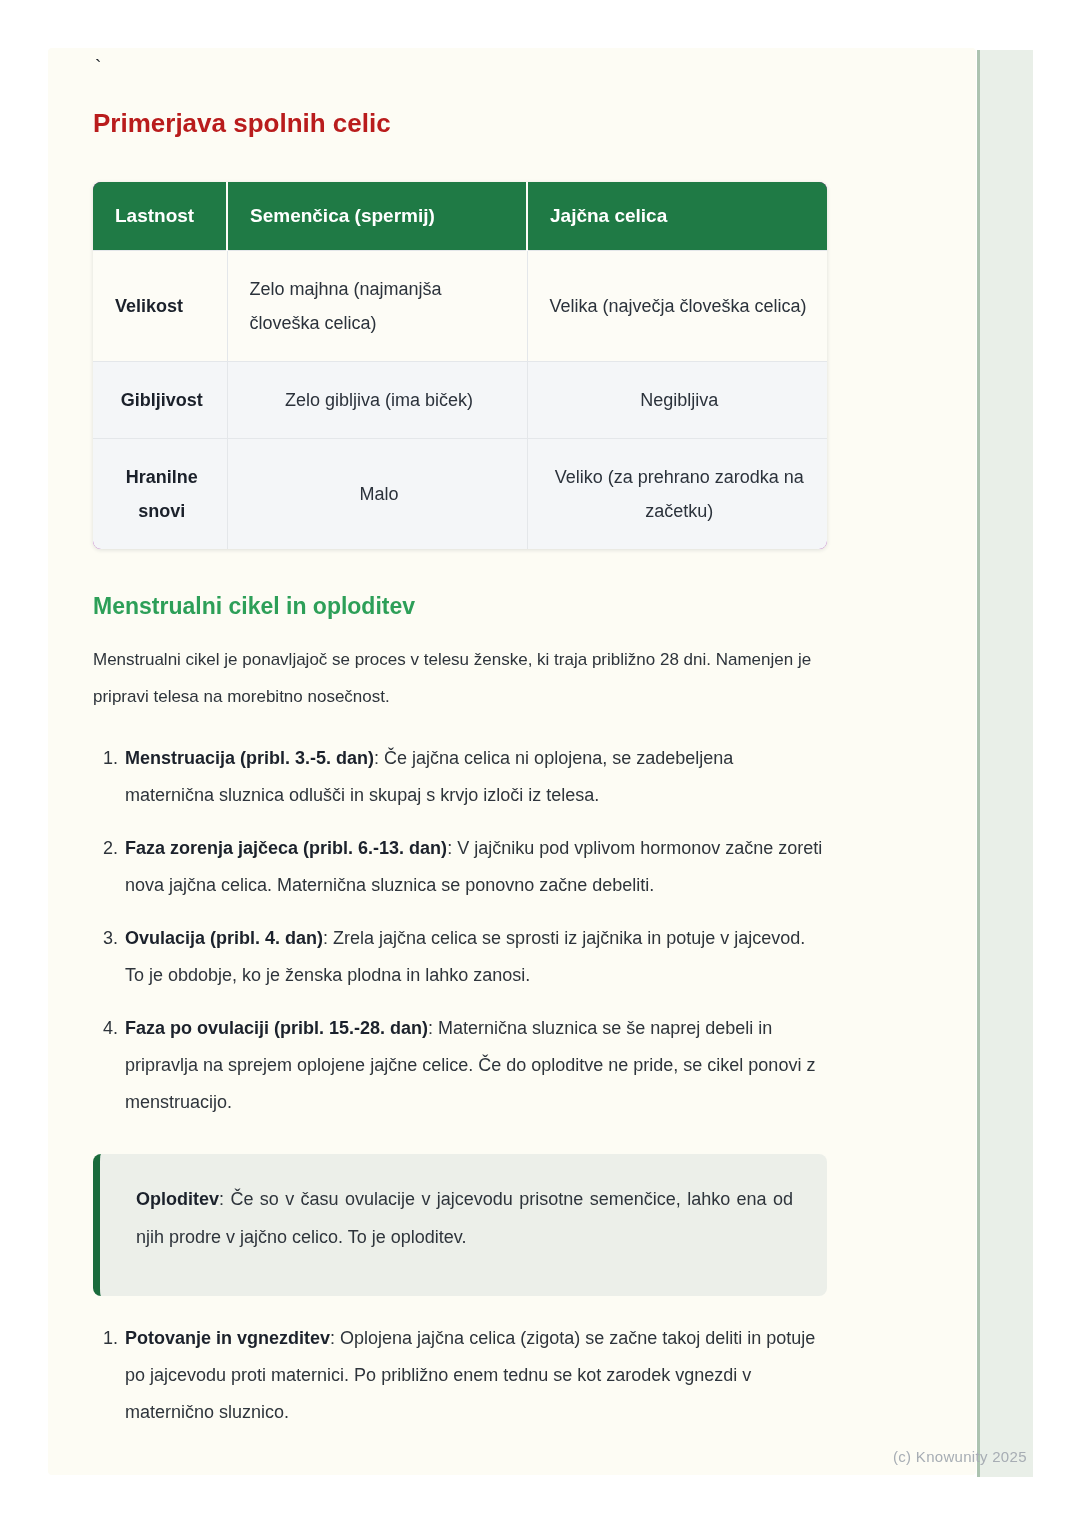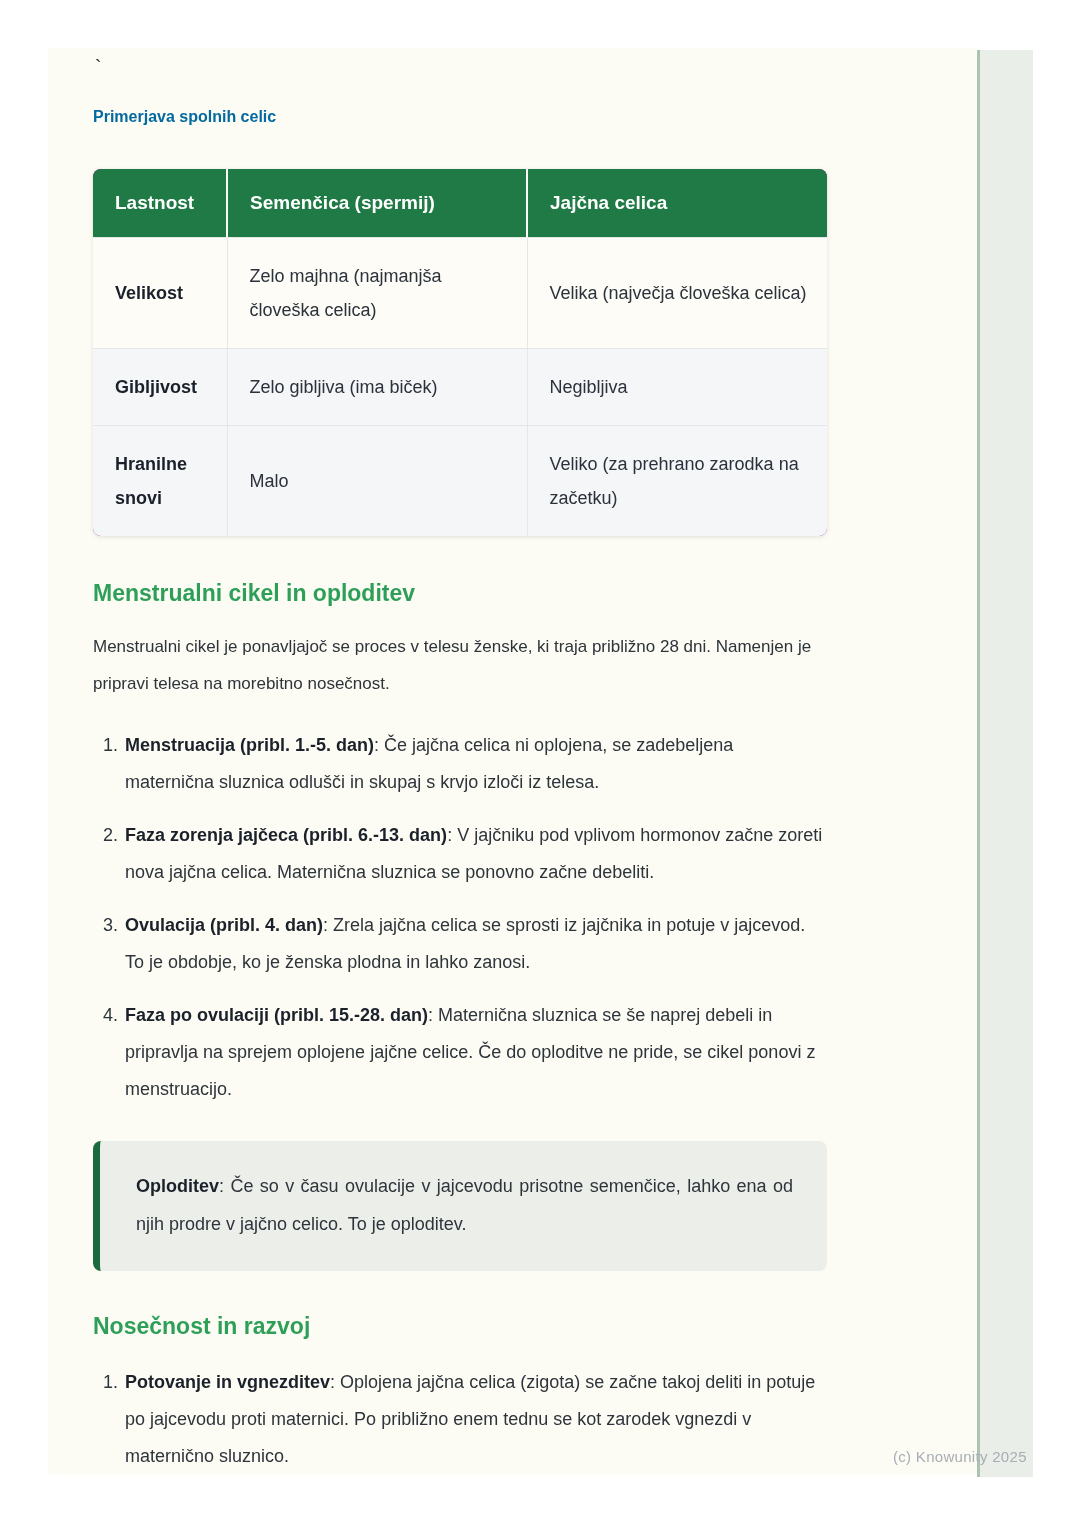--- a/index.html
+++ b/index.html
@@ -9,50 +9,50 @@
   .card { position: absolute; left: 48px; top: 48px; width: 928px; height: 1427px;
     background: #FDFCF4; border-radius: 4px; overflow: hidden; }
 
   .side-stripe { position: absolute; left: 977px; top: 50px; width: 56px; height: 1427px;
     background: #E9EFE8; border-left: 3px solid #ACC3B0; }
 
   .stray-char { position: absolute; left: 47px; top: 8px; font-size: 19px; color: #23282e; }
 
   .content { position: absolute; left: 45px; top: 0; width: 734px; }
 
-  .doc-title { margin-top: 60px; font-size: 16px; font-weight: 700; color: #0369a1; }
+  .doc-title { margin-top: 60px; font-size: 26px; font-weight: 700; color: #b91c1c; }
 
   
   .tbl-wrap { margin-top: 43px; border-radius: 8px; overflow: hidden;
     box-shadow: 0 1px 4px rgba(30,40,60,0.14); background: #a21caf; }
   table { width: 734px; border-collapse: collapse; table-layout: fixed; }
   col.c1 { width: 134px; } col.c2 { width: 300px; } col.c3 { width: 300px; }
   thead th { background: #1F7A45; color: #ffffff; font-size: 19px; font-weight: 700;
     text-align: left; padding: 23px 12px 23px 22px; border-right: 2px solid #fdfdf8; }
   thead th:last-child { border-right: none; }
   tbody td { font-size: 18px; color: #2B323B; text-align: left; vertical-align: middle;
     padding: 21px 18px 21px 22px; line-height: 34px;
     border-top: 1px solid #E4E7EA; border-right: 1px solid #E4E7EA; }
   tbody td:last-child { border-right: none; }
   tbody td.lbl { font-weight: 700; color: #1B212B; }
   tbody tr.odd  td { background: #FDFCF6; }
-  tbody tr.even td { background: #F4F6F8; }
+  tbody tr.even td { background: #F4F6F8; text-align: center; }
 
   
   .sec-heading { margin-top: 44px; font-size: 23px; font-weight: 700; color: #2D9F58; }
   .intro { margin-top: 21px; font-size: 17px; line-height: 37px; color: #2E343B; }
 
   .olist { margin-top: 25px; padding-left: 10px; }
   .oitem { display: flex; margin-bottom: 16px; font-size: 18px; line-height: 37px; color: #2E343B; }
   .oitem .num { flex: none; width: 22px; }
   .oitem .itext { flex: 1; }
   b, .b { font-weight: 700; color: #1B212B; }
 
   .callout { margin-top: 33px; background: #ECEFE9; border-left: 7px solid #1A6B3C;
-    border-radius: 8px; padding: 26px 34px 28px 36px; }
+    border-radius: 8px; padding: 26px 34px 40px 36px; }
   .callout p { font-size: 18px; line-height: 38px; color: #2E343B; text-align: justify; }
 
   .watermark { position: absolute; left: 893px; top: 1448px; font-size: 15px;
     color: #A7ADB4; letter-spacing: 0.3px; z-index: 5; }
 </style>
 </head>
 <body>
 
 <div class="card">
   <span class="stray-char">`</span>
@@ -95,41 +95,40 @@
       </table>
     </div>
 
     <div class="sec-heading">Menstrualni cikel in oploditev</div>
 
     <p class="intro">Menstrualni cikel je ponavljajoč se proces v telesu ženske, ki traja približno 28 dni. Namenjen je pripravi telesa na morebitno nosečnost.</p>
 
     <div class="olist">
       <div class="oitem">
         <span class="num">1.</span>
-        <span class="itext"><b>Menstruacija (pribl. 1.-5. dan)</b><span>: Če jajčna celica ni oplojena, se zadebeljena maternična sluznica odlušči in skupaj s krvjo izloči iz telesa.</span></span>
+        <span class="itext"><b>Menstruacija (pribl. 3.-5. dan)</b><span>: Če jajčna celica ni oplojena, se zadebeljena maternična sluznica odlušči in skupaj s krvjo izloči iz telesa.</span></span>
       </div>
       <div class="oitem">
         <span class="num">2.</span>
         <span class="itext"><b>Faza zorenja jajčeca (pribl. 6.-13. dan)</b><span>: V jajčniku pod vplivom hormonov začne zoreti nova jajčna celica. Maternična sluznica se ponovno začne debeliti.</span></span>
       </div>
       <div class="oitem">
         <span class="num">3.</span>
         <span class="itext"><b>Ovulacija (pribl. 4. dan)</b><span>: Zrela jajčna celica se sprosti iz jajčnika in potuje v jajcevod. To je obdobje, ko je ženska plodna in lahko zanosi.</span></span>
       </div>
       <div class="oitem">
         <span class="num">4.</span>
         <span class="itext"><b>Faza po ovulaciji (pribl. 15.-28. dan)</b><span>: Maternična sluznica se še naprej debeli in pripravlja na sprejem oplojene jajčne celice. Če do oploditve ne pride, se cikel ponovi z menstruacijo.</span></span>
       </div>
     </div>
 
     <div class="callout">
       <p><b>Oploditev</b><span>: Če so v času ovulacije v jajcevodu prisotne semenčice, lahko ena od njih prodre v jajčno celico. To je oploditev.</span></p>
     </div>
 
-    <div class="sec-heading" style="margin-top:42px;">Nosečnost in razvoj</div>
 
     <div class="olist" style="margin-top:24px;">
       <div class="oitem">
         <span class="num">1.</span>
         <span class="itext"><b>Potovanje in vgnezditev</b><span>: Oplojena jajčna celica (zigota) se začne takoj deliti in potuje po jajcevodu proti maternici. Po približno enem tednu se kot zarodek vgnezdi v maternično sluznico.</span></span>
       </div>
     </div>
 
   </div>
 </div>

